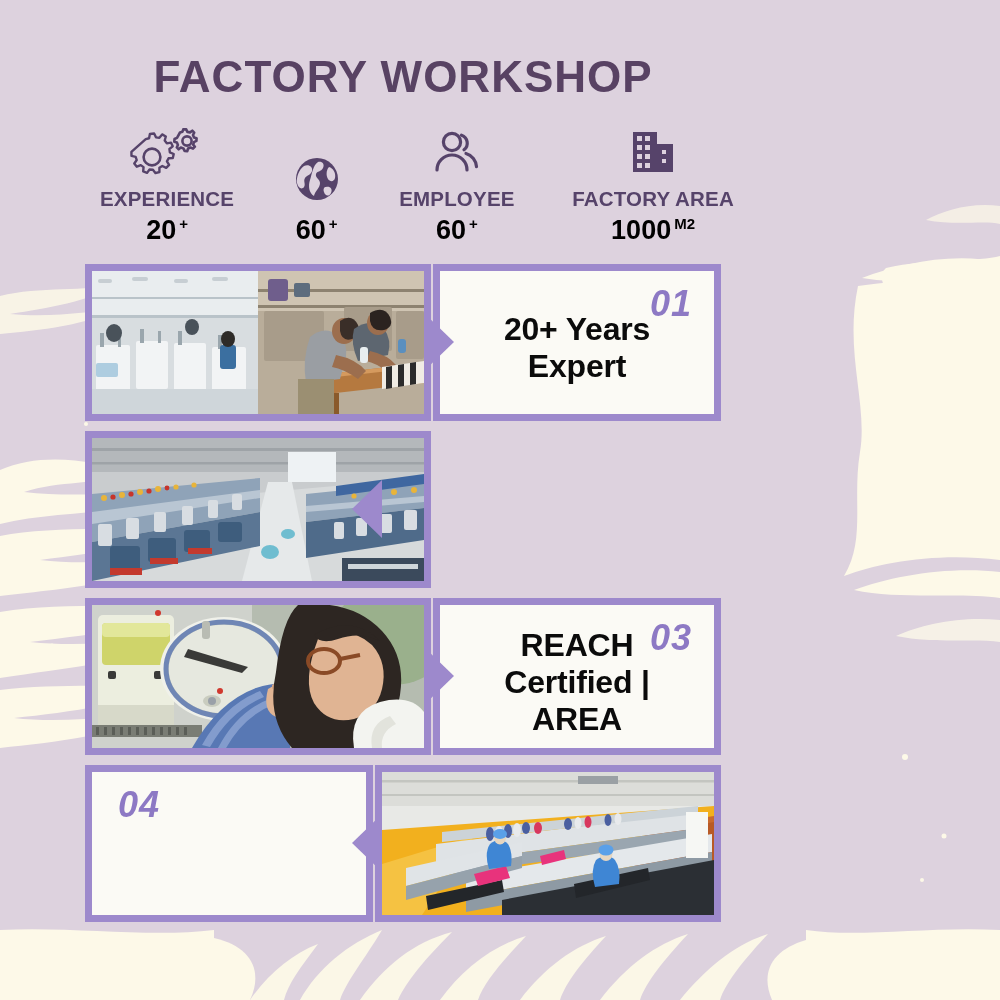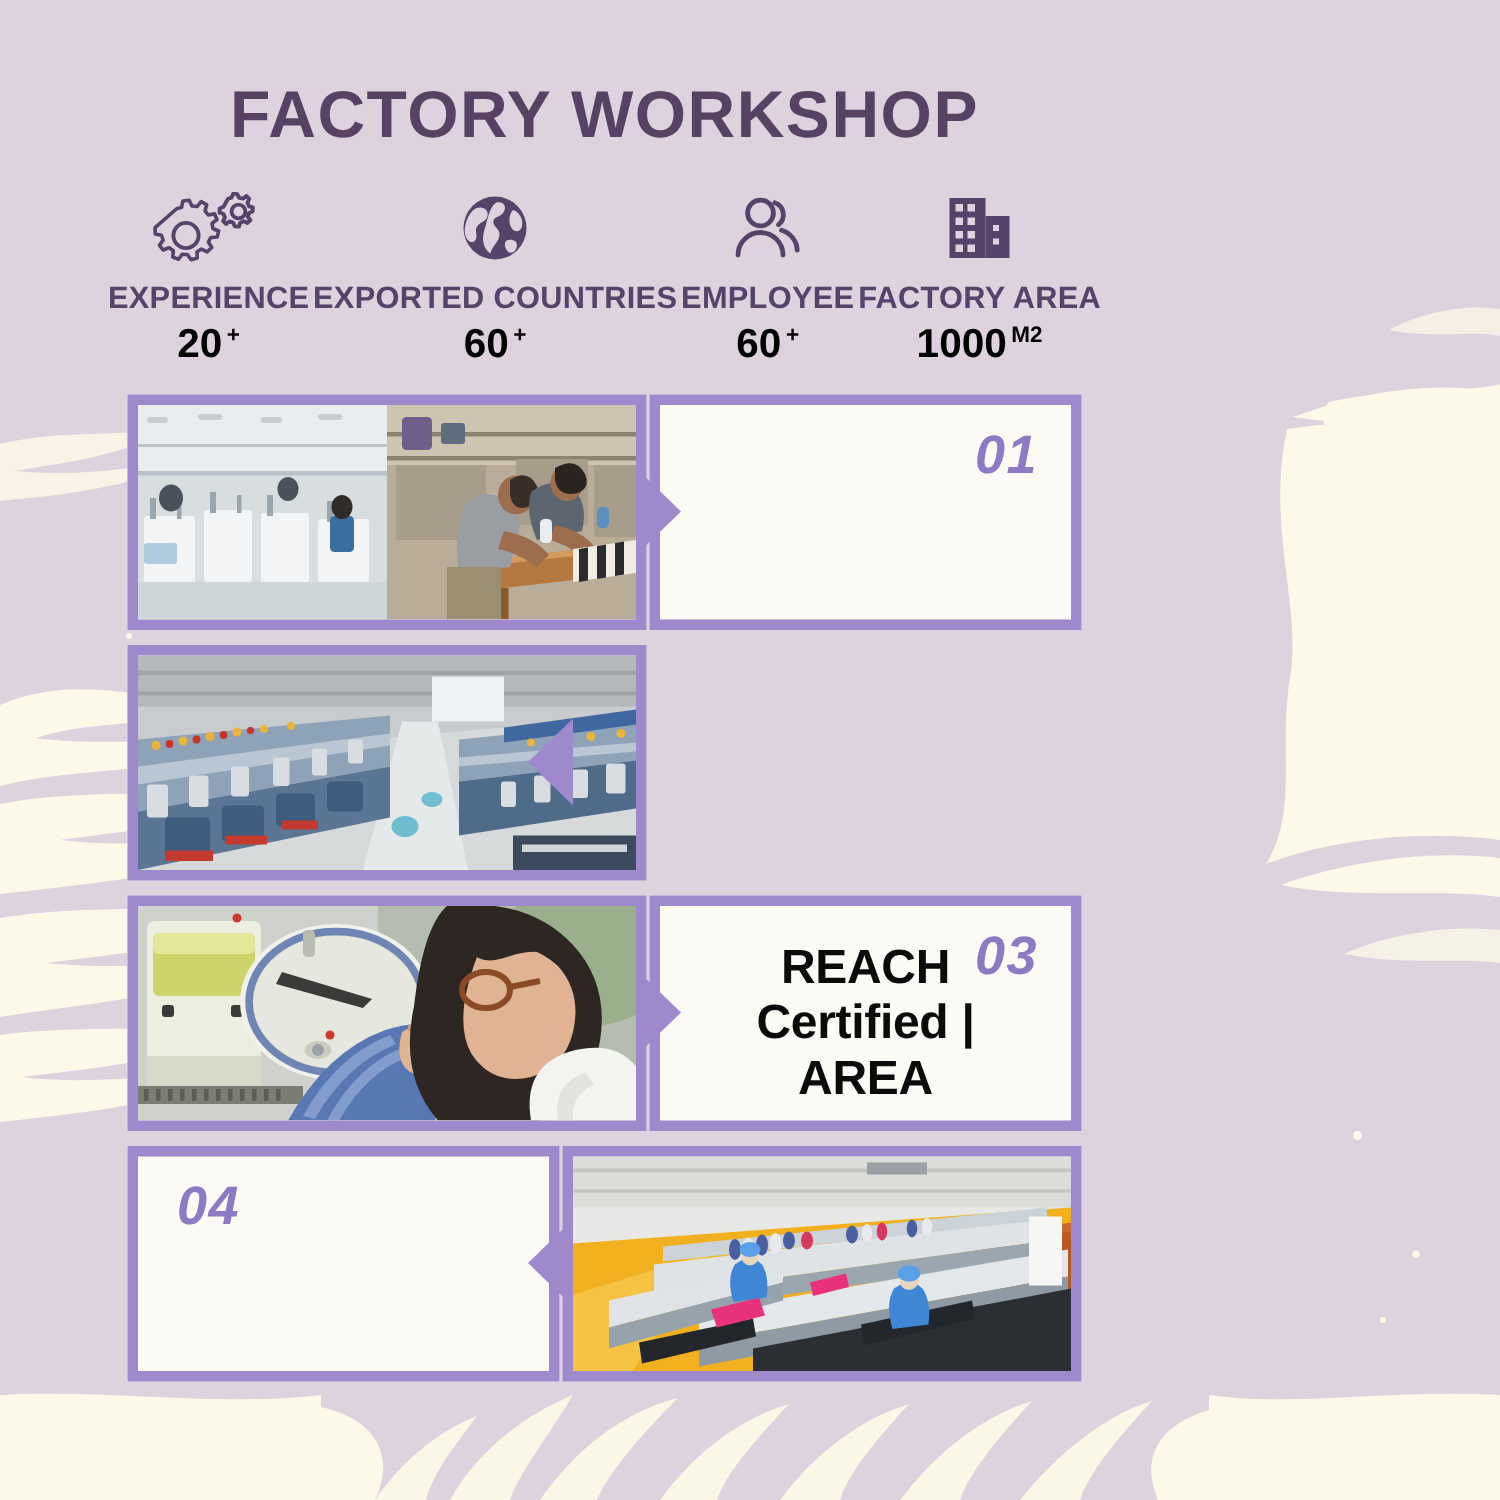--- a/index.html
+++ b/index.html
@@ -27,21 +27,21 @@
     color:#584263;
     padding-top:52px;
     font-family:"Liberation Sans", sans-serif;
   }
 
   
   .stats {
     display:flex;
     justify-content:space-between;
     align-items:flex-end;
-    padding:26px 72px 0 72px;
+    padding:26px 72px 0 100px;
   }
   .stat { text-align:center; flex:0 0 auto; }
   .stat-icon { height:52px; display:flex; align-items:flex-end; justify-content:center; margin-bottom:9px; }
   .stat-icon svg { display:block; }
   .stat-label {
     font-size:20.5px;
     font-weight:600;
     color:#56436a;
     letter-spacing:0.2px;
     line-height:1;
@@ -220,21 +220,20 @@
               <path d="M9 9 C14 7, 18 10, 17 14 C16 18, 12 18, 10 21 C8 24, 11 27, 9 30
                        C7 33, 3 31, 2 26 C1 21, 4 12, 9 9 Z"></path>
               <path d="M23 5 C27 4, 30 7, 28 11 C26 15, 22 14, 21 17 C20 21, 25 22, 25 26
                        C25 31, 20 34, 19 39 C14 36, 13 29, 15 23 C17 17, 18 8, 23 5 Z"></path>
               <path d="M34 10 C38 11, 41 16, 40 21 C39 25, 35 25, 33 22 C31 19, 31 13, 34 10 Z"></path>
               <path d="M31 30 C35 29, 38 32, 36 36 C34 40, 30 39, 29 35 C28 32, 29 30, 31 30 Z"></path>
             </g>
           </g>
         </svg>
       </div>
-      <div class="stat-label">EXPORTED COUNTRIES</div>
       <div class="stat-value">
         <span>60</span><span class="sup">+</span>
       </div>
     </div>
 
     <div class="stat">
       <div class="stat-icon">
         <svg width="54" height="52" viewBox="0 0 54 52">
           <g fill="none" stroke="#56436a" stroke-width="3.2" stroke-linecap="round">
             <circle cx="22" cy="14" r="8.6"></circle>
@@ -365,20 +364,21 @@
           </svg>
         </div>
       </div>
       <div class="notch">
         <svg viewBox="0 0 30 58">
             <path d="M0 0 L30 29 L0 58 Z" fill="#9d89cc"></path>
           </svg>
       </div>
       <div class="panel-txt">
         <div class="rownum">01</div>
+        <div class="rowtext">20+ Years Expert</div>
       </div>
     </div>
 
     <div class="row img-right">
       <div class="notch">
         <svg viewBox="0 0 30 58">
             <path d="M30 0 L0 29 L30 58 Z" fill="#9d89cc"></path>
           </svg>
       </div>
       <div class="panel-img">

